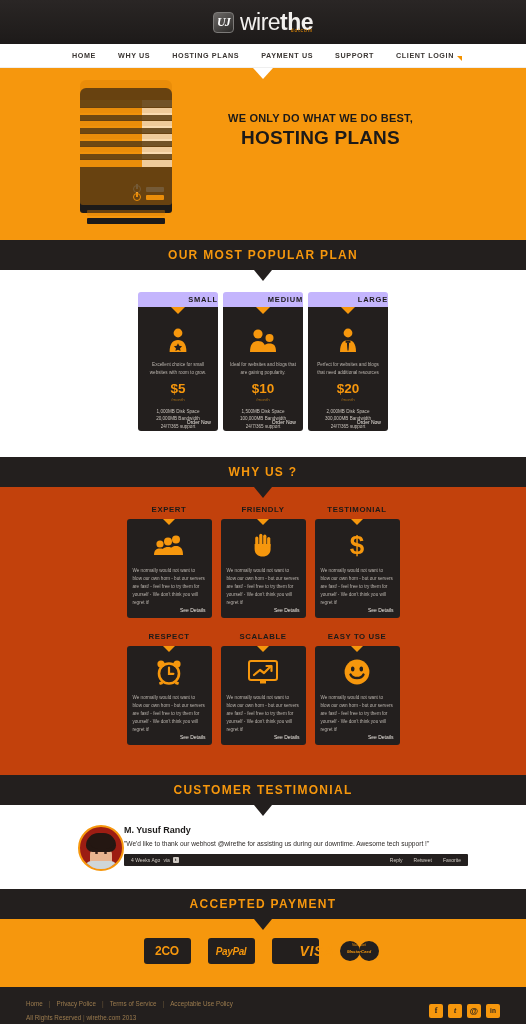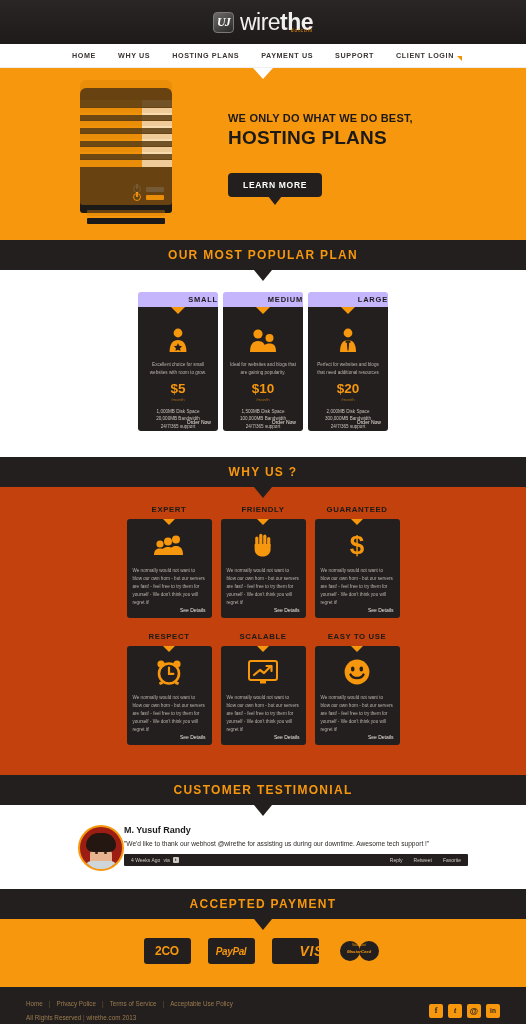--- a/index.html
+++ b/index.html
@@ -99,21 +99,21 @@
   }
   .ghost .case { background:#d97f05; }
   .ghost .slot { background:#e98d08; }
   .ghost .slot i { background:#f2a83d; }
   .ghost .foot { background:#d97f05; }
   .ghost .pwr { border-color:#f7bb66; }
   .ghost .pwr::after { background:#f7bb66; }
   .ghost .led { background:#f7bb66; }
 
   .hero-copy {
-    position:absolute; left:228px; top:44px; width:185px; 
+    position:absolute; left:228px; top:44px; width:185px; text-align:center;
   }
   .hero-line1 {
     font-size:11px; font-weight:bold; color:#1c1a19; letter-spacing:0.2px;
     white-space:nowrap;
   }
   .hero-line2 {
     font-size:19px; font-weight:bold; color:#1c1a19; letter-spacing:0.2px;
     margin-top:3px; white-space:nowrap;
   }
   .learn-btn {
@@ -368,21 +368,20 @@
         <i></i>
       </div>
     <div class="pwr"></div>
     <div class="led"></div>
     <div class="foot"></div>
   </div>
 
   <div class="hero-copy">
     <div class="hero-line1">WE ONLY DO WHAT WE DO BEST,</div>
     <div class="hero-line2">HOSTING PLANS</div>
-    <div class="learn-btn">LEARN MORE</div>
   </div>
 </div>
 
 <div class="band">
   <div class="band-title">OUR MOST POPULAR PLAN</div>
   <div class="arrow"></div>
 </div>
 
 <div class="pricing-sec">
   <div class="plans">
@@ -501,21 +500,21 @@
             <rect x="14.1" y="4" width="3.2" height="10.5" rx="1.6" fill="#f6970d"></rect>
             <path d="M1.6 11 h16 v5 c0 4.6 -3.4 7.6 -8 7.6 C5 23.6 1.6 20.6 1.6 16 Z" fill="#f6970d"></path>
           </svg>
         </div>
         <div class="why-text">We normally would not want to blow our own horn - but our servers are fast! - feel free to try them for yourself - We don't think you will regret it!</div>
         <div class="why-link">See Details</div>
       </div>
     </div>
 
     <div class="why-col">
-      <div class="why-title">GUARANTEED</div>
+      <div class="why-title">TESTIMONIAL</div>
       <div class="why-card">
         <div class="why-icon">
           <svg width="20" height="26" viewBox="0 0 20 26">
             <text x="10" y="22" text-anchor="middle" font-family="Liberation Sans, sans-serif" font-size="26" font-weight="bold" fill="#f6970d">$</text>
           </svg>
         </div>
         <div class="why-text">We normally would not want to blow our own horn - but our servers are fast! - feel free to try them for yourself - We don't think you will regret it!</div>
         <div class="why-link">See Details</div>
       </div>
     </div>

